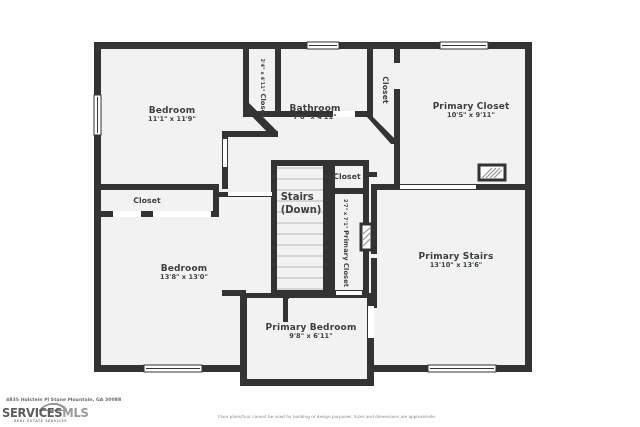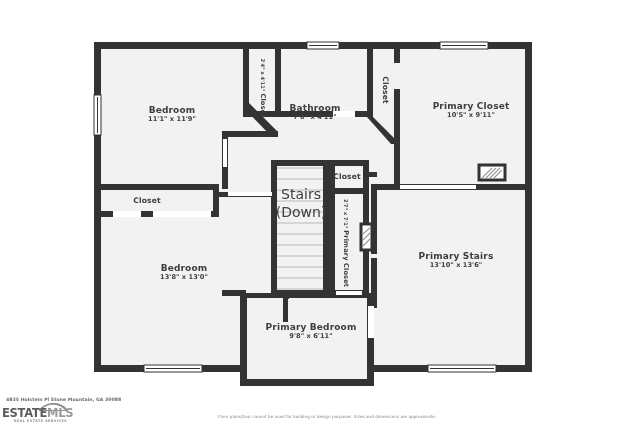--- a/index.html
+++ b/index.html
@@ -124,24 +124,23 @@
     display: flex;
     flex-direction: row-reverse;
     align-items: center;
     gap: 2px;
   }
   .room-label.vert-pair .rl-name,
   .room-label.vert-pair .rl-dim { margin: 0; }
 
   .stairs-label {
     position: absolute;
-    text-align: center;
     color: #3c4043;
-    font-size: 14px;
-    font-weight: normal;
+    font-size: 10px;
+    font-weight: bold;
     line-height: 1.25;
     transform: translate(-50%, -50%);
     white-space: nowrap;
   }
 </style>
 </head>
 <body>
 
 <div id="plan-canvas">
 
@@ -376,19 +375,19 @@
 
 <div class="footer-bar">
 
   <div class="address-line">4835 Holstein Pl Stone Mountain, GA 30088</div>
 
   <div class="mls-logo">
     <svg class="logo-swoosh" viewBox="0 0 30 10">
       <path d="M1 9 C8 0, 22 0, 29 8 L29 10 L1 10 Z" fill="#8d8d8d"></path>
       <path d="M3 9 C9 2, 21 2, 27 9 Z" fill="#ffffff"></path>
     </svg>
-    <div class="logo-main"><span>ESTATE</span><span class="logo-mls">MLS</span></div>
+    <div class="logo-main"><span>SERVICES</span><span class="logo-mls">MLS</span></div>
     <div class="logo-sub">REAL ESTATE SERVICES</div>
   </div>
 
   <div class="disclaimer">Floor plans/tour cannot be used for building or design purposes. Sizes and dimensions are approximate.</div>
 
 </div>
 
 </body></html>

